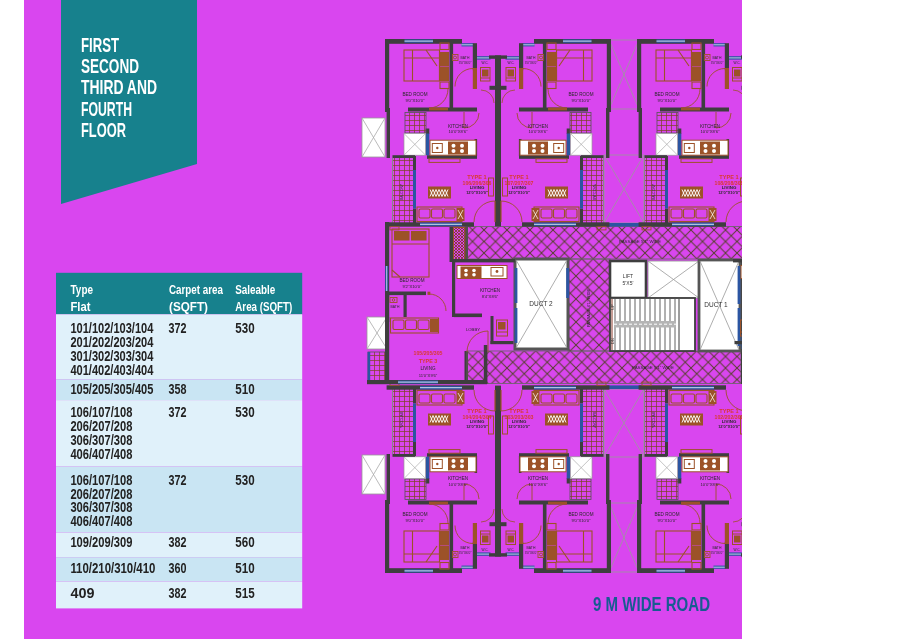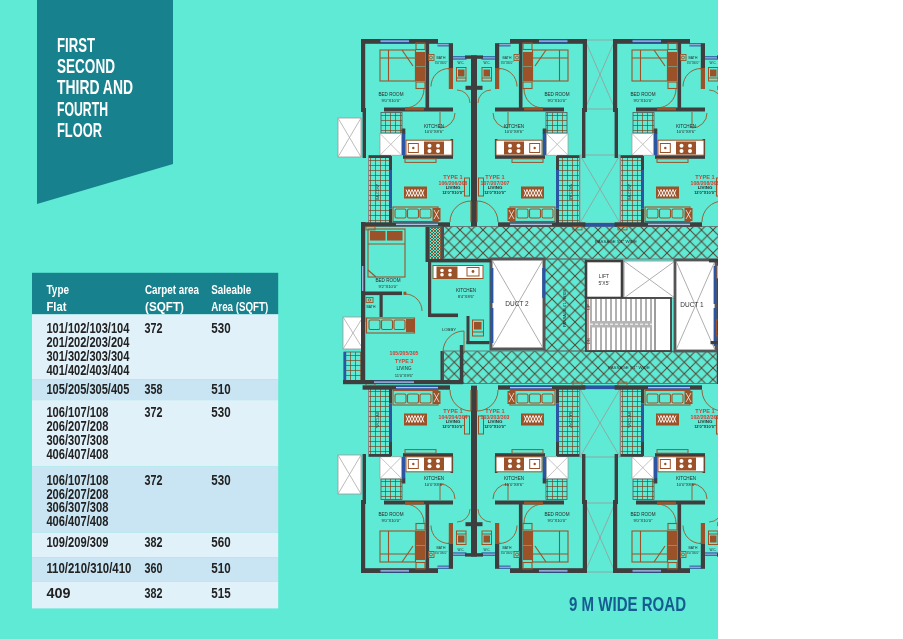--- a/index.html
+++ b/index.html
@@ -1,14 +1,14 @@
 <!DOCTYPE html>
 <html><head><meta charset="utf-8"><style>
 html,body{margin:0;padding:0;background:#fff;}
-.page{position:relative;width:718px;height:639px;background:#5eead4;overflow:hidden;font-family:"Liberation Sans",sans-serif;}
+.page{position:relative;width:718px;height:639px;background:#d946ef;overflow:hidden;font-family:"Liberation Sans",sans-serif;margin-left:24px;}
 </style></head><body>
 <div class="page">
 <svg width="903" height="639" viewBox="0 0 903 639" xmlns="http://www.w3.org/2000/svg">
 <defs>
 <pattern id="xh" width="11.5" height="11.5" patternUnits="userSpaceOnUse">
           <path d="M0,0 L11.5,11.5 M11.5,0 L0,11.5" stroke="#584030" stroke-width="1.0" fill="none"></path>
         </pattern>
 <pattern id="grid" width="5" height="5" patternUnits="userSpaceOnUse">
           <path d="M0,0.5 H5 M0.5,0 V5" stroke="#7a4522" stroke-width="0.7" fill="none"></path>
         </pattern>

